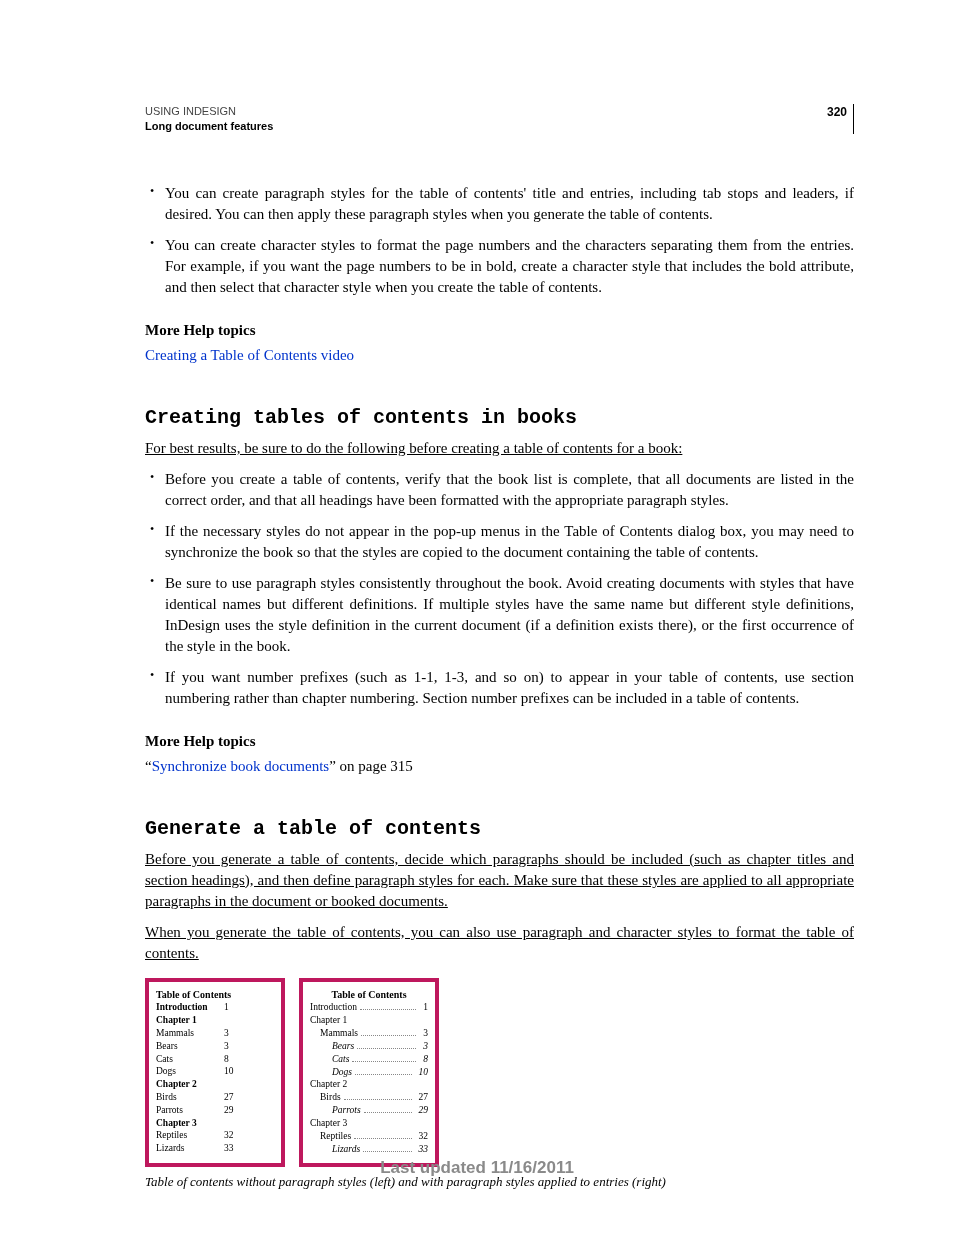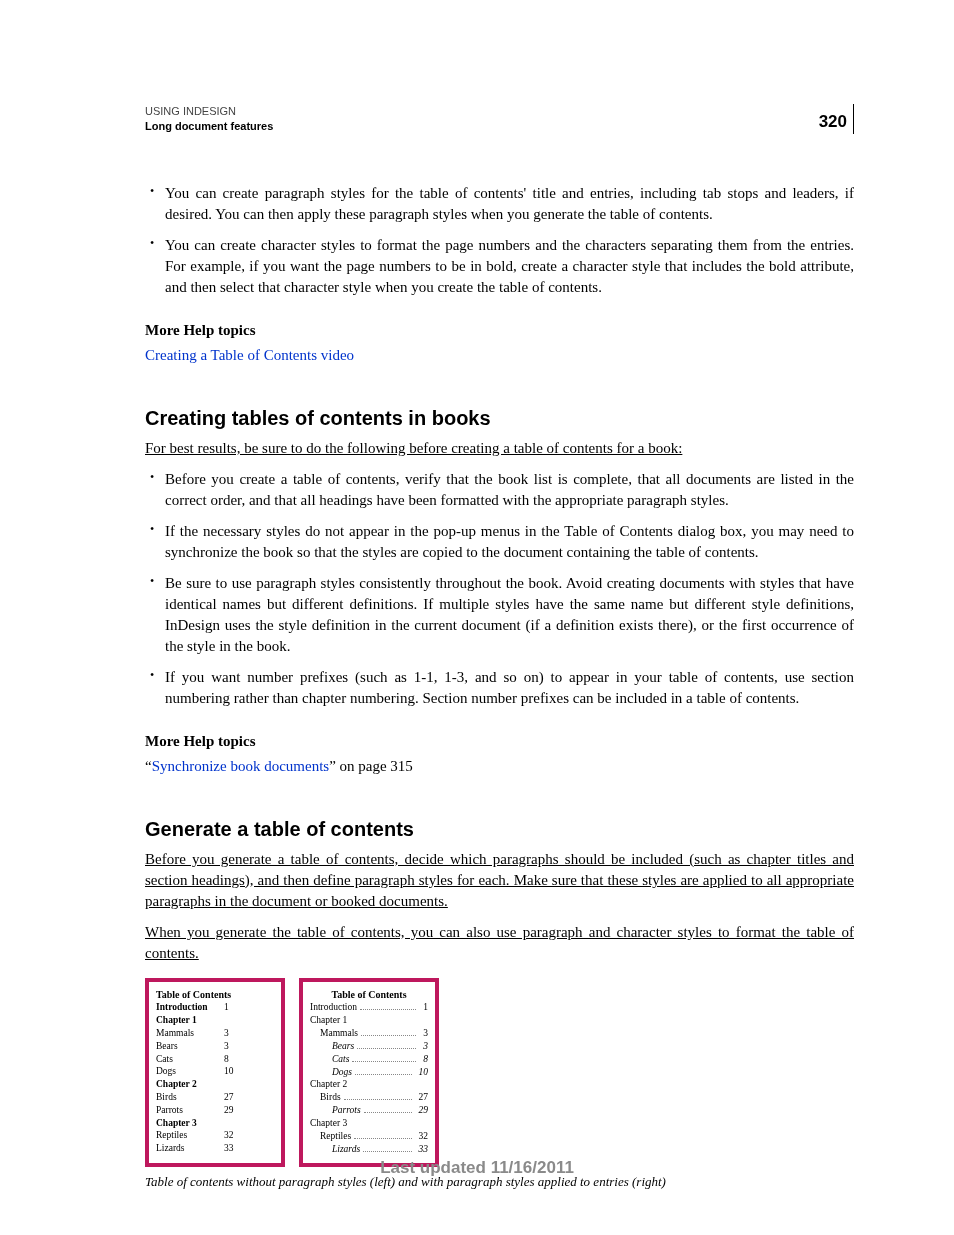--- a/index.html
+++ b/index.html
@@ -30,23 +30,23 @@
     font-size: 11px;
     line-height: 1.4;
     color: #444;
   }
   .header-left .line2 {
     font-weight: bold;
     color: #000;
   }
   .page-num-wrap {
     display: flex;
-    align-items: flex-end;
+    align-items: flex-start;
     font-family: "Myriad Pro", Arial, Helvetica, sans-serif;
-    font-size: 17px;
+    font-size: 12px;
     font-weight: bold;
     color: #000;
   }
   .page-num-wrap .bar {
     display: inline-block;
     width: 1px;
     height: 30px;
     background: #000;
     margin-left: 6px;
   }
@@ -72,21 +72,21 @@
     font-family: Liberation Serif, serif;
     font-weight: bold;
     font-size: 15px;
     margin: 18px 0 4px 0;
   }
   a.link {
     color: #0033cc;
     text-decoration: none;
   }
   h2.section {
-    font-family: Liberation Sans, sans-serif;
+    font-family: Liberation Mono, monospace;
     font-weight: bold;
     font-size: 20px;
     margin: 38px 0 6px 0;
   }
   p.body {
     margin: 0 0 10px 0;
     text-align: justify;
     text-decoration: underline;
   }
   .quoted-ref {

